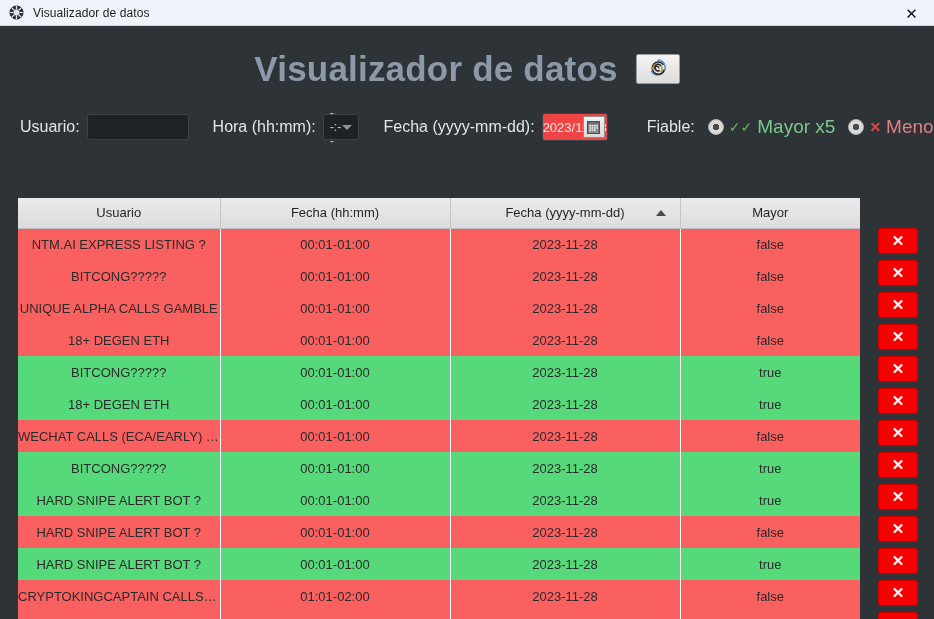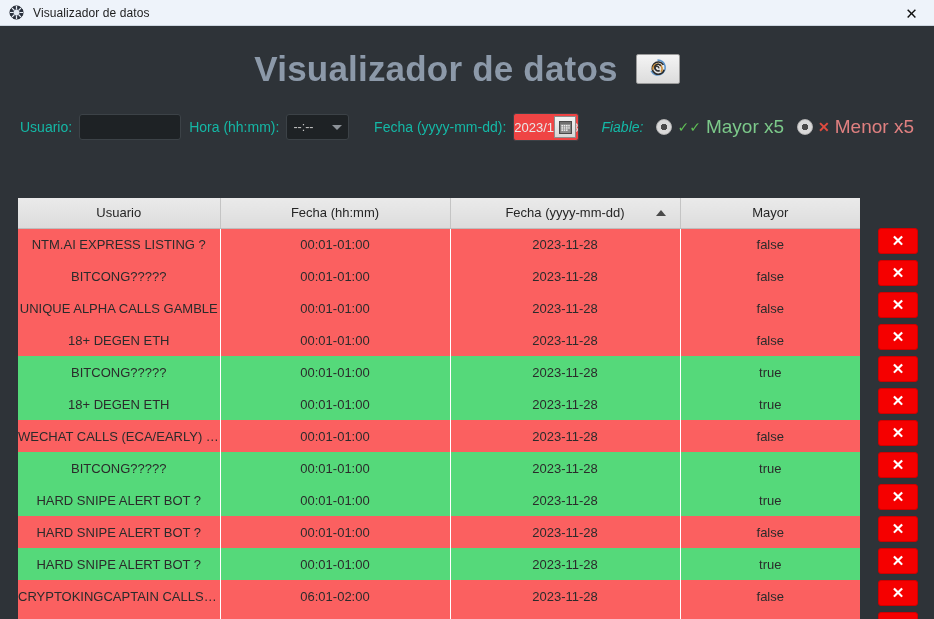--- a/index.html
+++ b/index.html
@@ -76,22 +76,22 @@
   #filterbar {
     height: 42px;
     display: flex;
     align-items: center;
     padding: 0 20px;
     gap: 0;
     font-size: 12.5px;
     color: #c8ccd0;
   }
   #filterbar .fld-label {
-    color: #14b8a6;
-    font-size: 14px;
+    color: #e5e5e5;
+    font-size: 16px;
     margin-right: 7px;
     white-space: nowrap;
   }
   .txt-input {
     width: 102px; height: 26px;
     background: #1e2225;
     border: 1px solid #3c4247;
     border-radius: 3px;
     color: #e6e6e6;
     font-family: "Liberation Sans", sans-serif;
@@ -254,21 +254,21 @@
         </svg>
       </span>
     </div>
   </div>
 
   <div id="filterbar">
 
     <span class="fld-label">Usuario:</span>
     <input class="txt-input" type="text" value="" placeholder="" style="">
 
-    <span class="fld-label" style="margin-left:8px;">Hora (hh:mm):</span>
+    <span class="fld-label" style="margin-left:24px;">Hora (hh:mm):</span>
     <div class="combo">
       <span class="combo-val">--:--</span>
       <span class="chev"></span>
     </div>
 
     <span class="fld-label" style="margin-left:25px;">Fecha (yyyy-mm-dd):</span>
     <div class="datefield">
       <span>2023/11/28</span>
       <span class="cal-btn">
         <svg width="13" height="13" viewBox="0 0 13 13">
@@ -284,21 +284,21 @@
             <rect x="7" y="6.2" width="1.6" height="1.5"></rect>
               <rect x="9.3" y="6.2" width="1.4" height="1.5"></rect>
             <rect x="2.4" y="8.4" width="1.6" height="1.5"></rect>
               <rect x="4.7" y="8.4" width="1.6" height="1.5"></rect>
             <rect x="7" y="8.4" width="1.6" height="1.5"></rect>
           </g>
         </svg>
       </span>
     </div>
 
-    <span class="fld-label" style="margin-left:22px;font-style:italic;">Fiable:</span>
+    <span class="fld-label" style="margin-left:39px;">Fiable:</span>
 
     <div class="radio-group" style="margin-left:6px;">
       <span class="radio-dot"></span>
       <span class="check-ico">✓✓</span>
       <span class="radio-label green">Mayor x5</span>
     </div>
 
     <div class="radio-group" style="margin-left:13px;">
       <span class="radio-dot"></span>
       <span class="x-ico">✕</span>
@@ -387,21 +387,21 @@
             <td>false</td>
           </tr>
           <tr class="r-true">
             <td>HARD SNIPE ALERT BOT ?</td>
             <td>00:01-01:00</td>
             <td>2023-11-28</td>
             <td>true</td>
           </tr>
           <tr class="r-false">
             <td>CRYPTOKINGCAPTAIN CALLS …</td>
-            <td>06:01-02:00</td>
+            <td>01:01-02:00</td>
             <td>2023-11-28</td>
             <td>false</td>
           </tr>
           <tr class="r-false">
             <td>BLOCKCHAINBROTHERS CALL…</td>
             <td>01:01-02:00</td>
             <td>2023-11-28</td>
             <td>false</td>
           </tr>
         </tbody>

